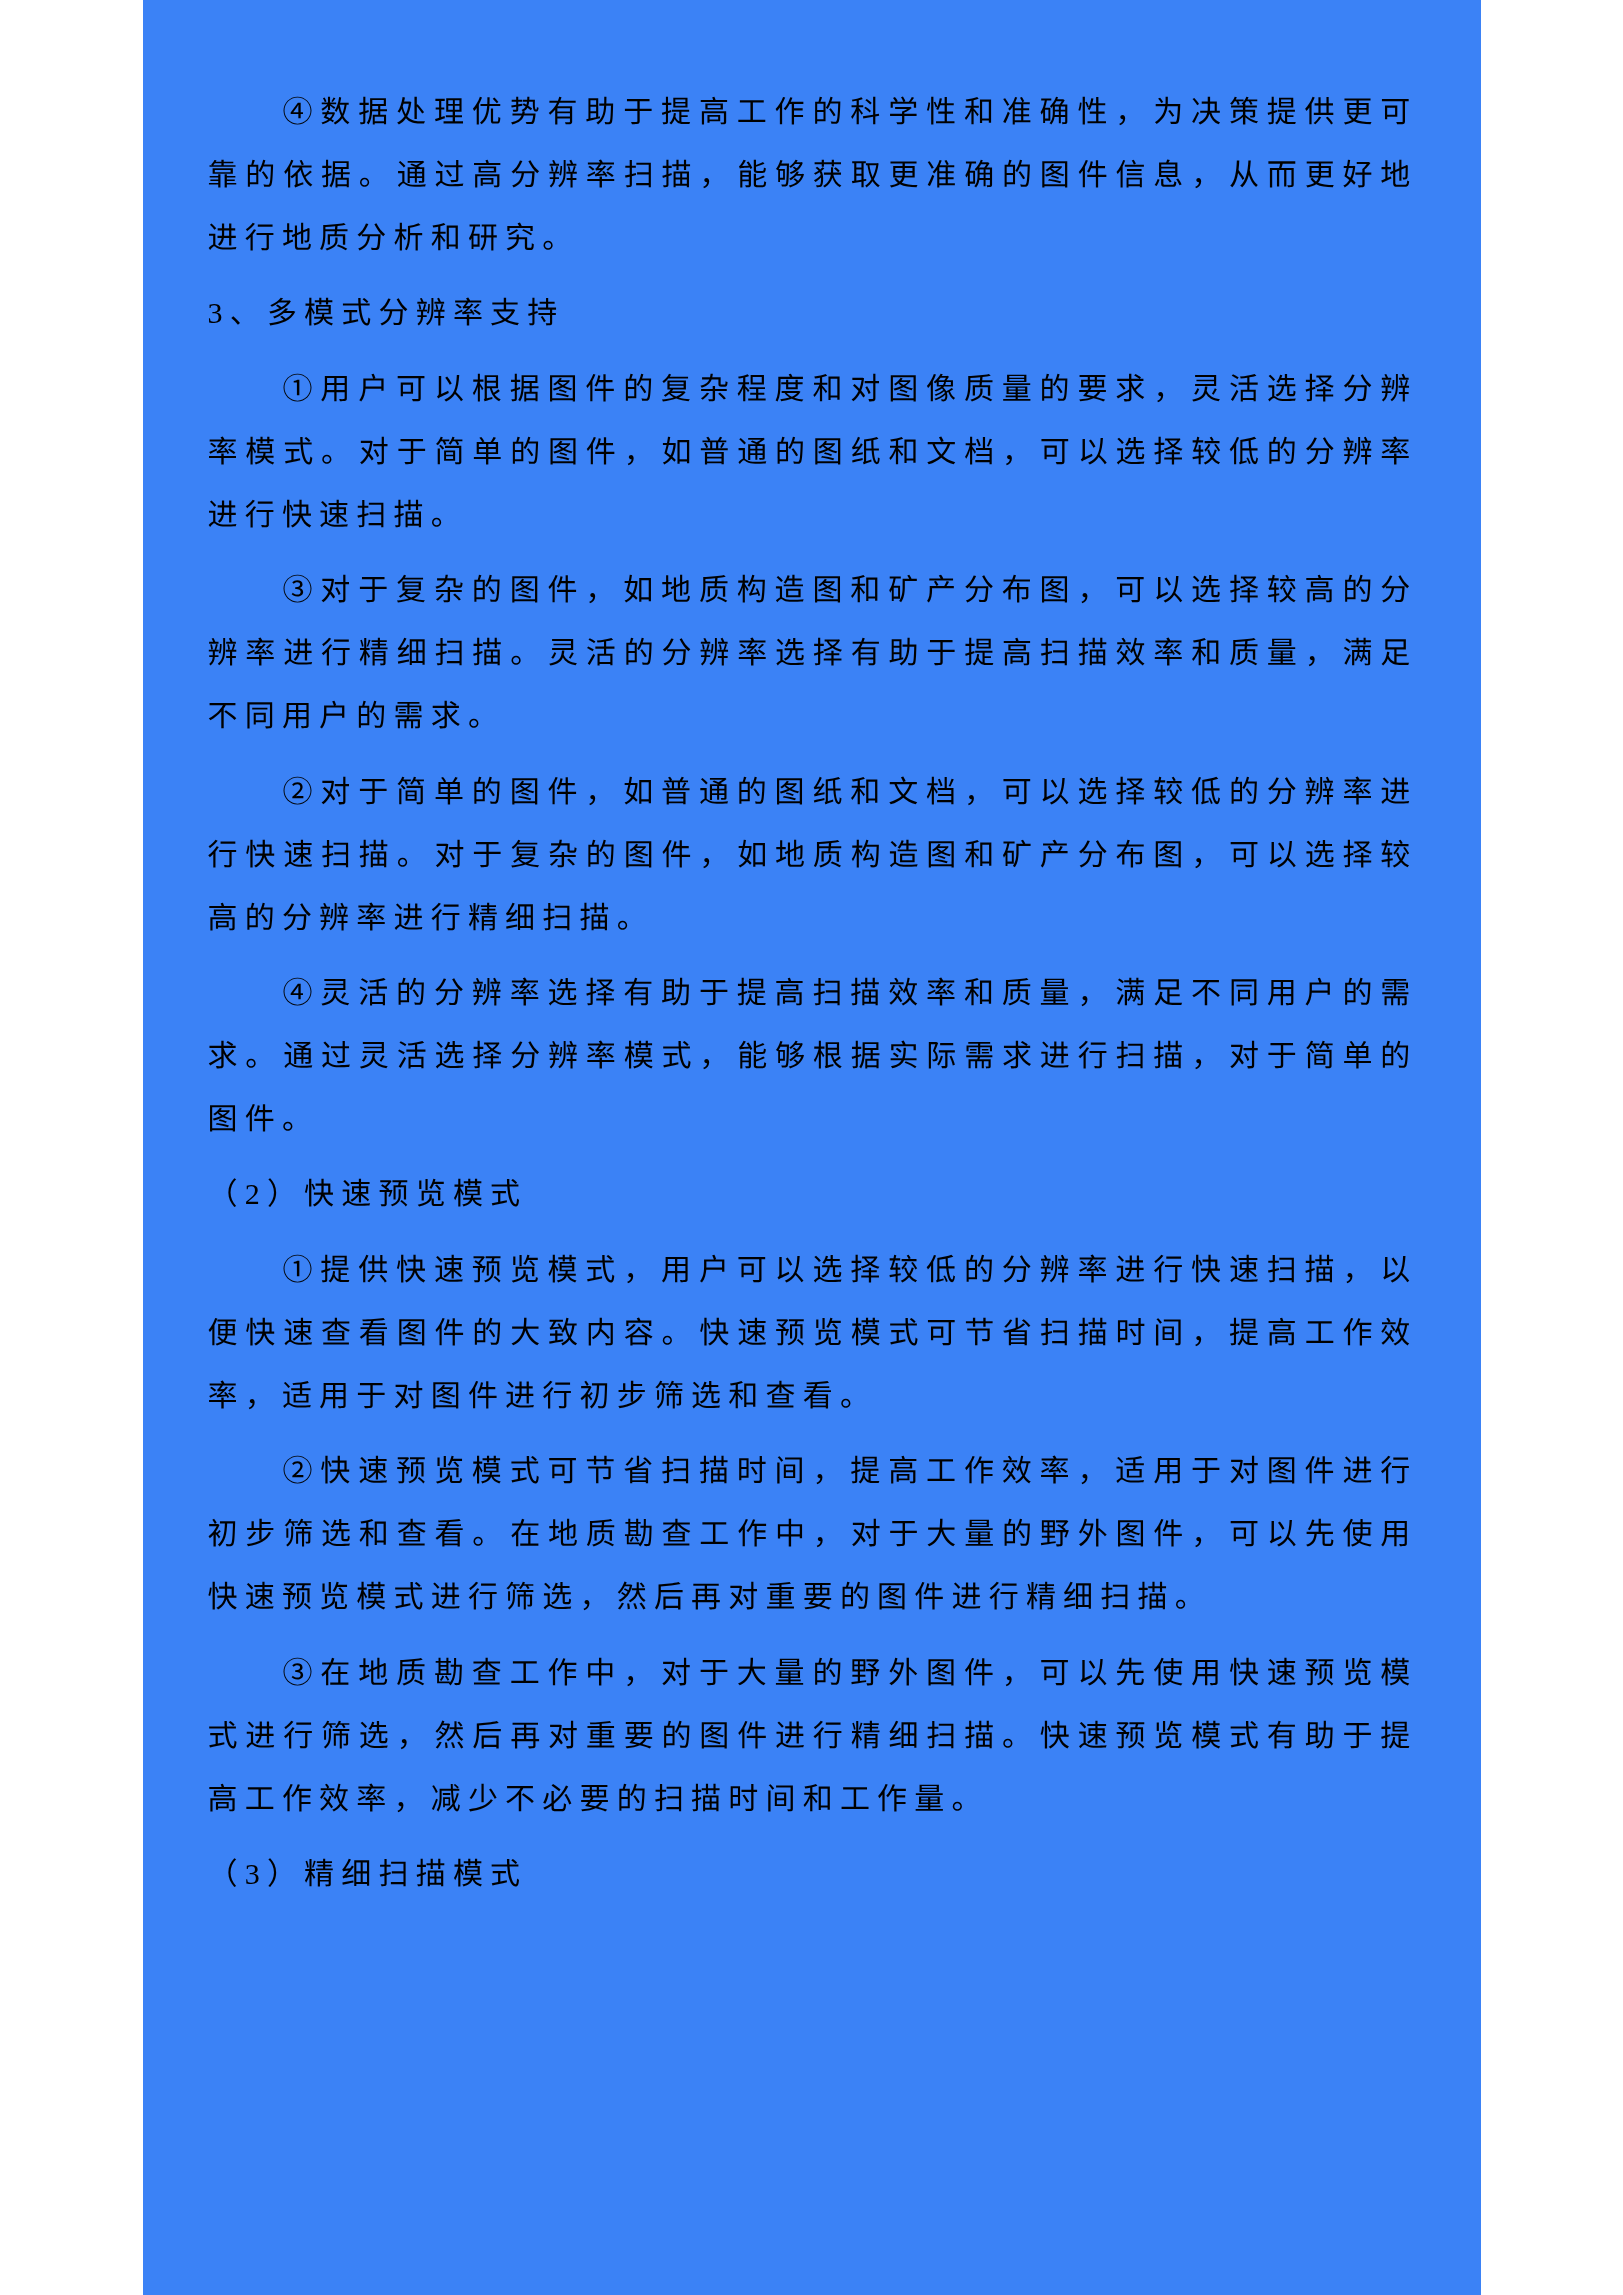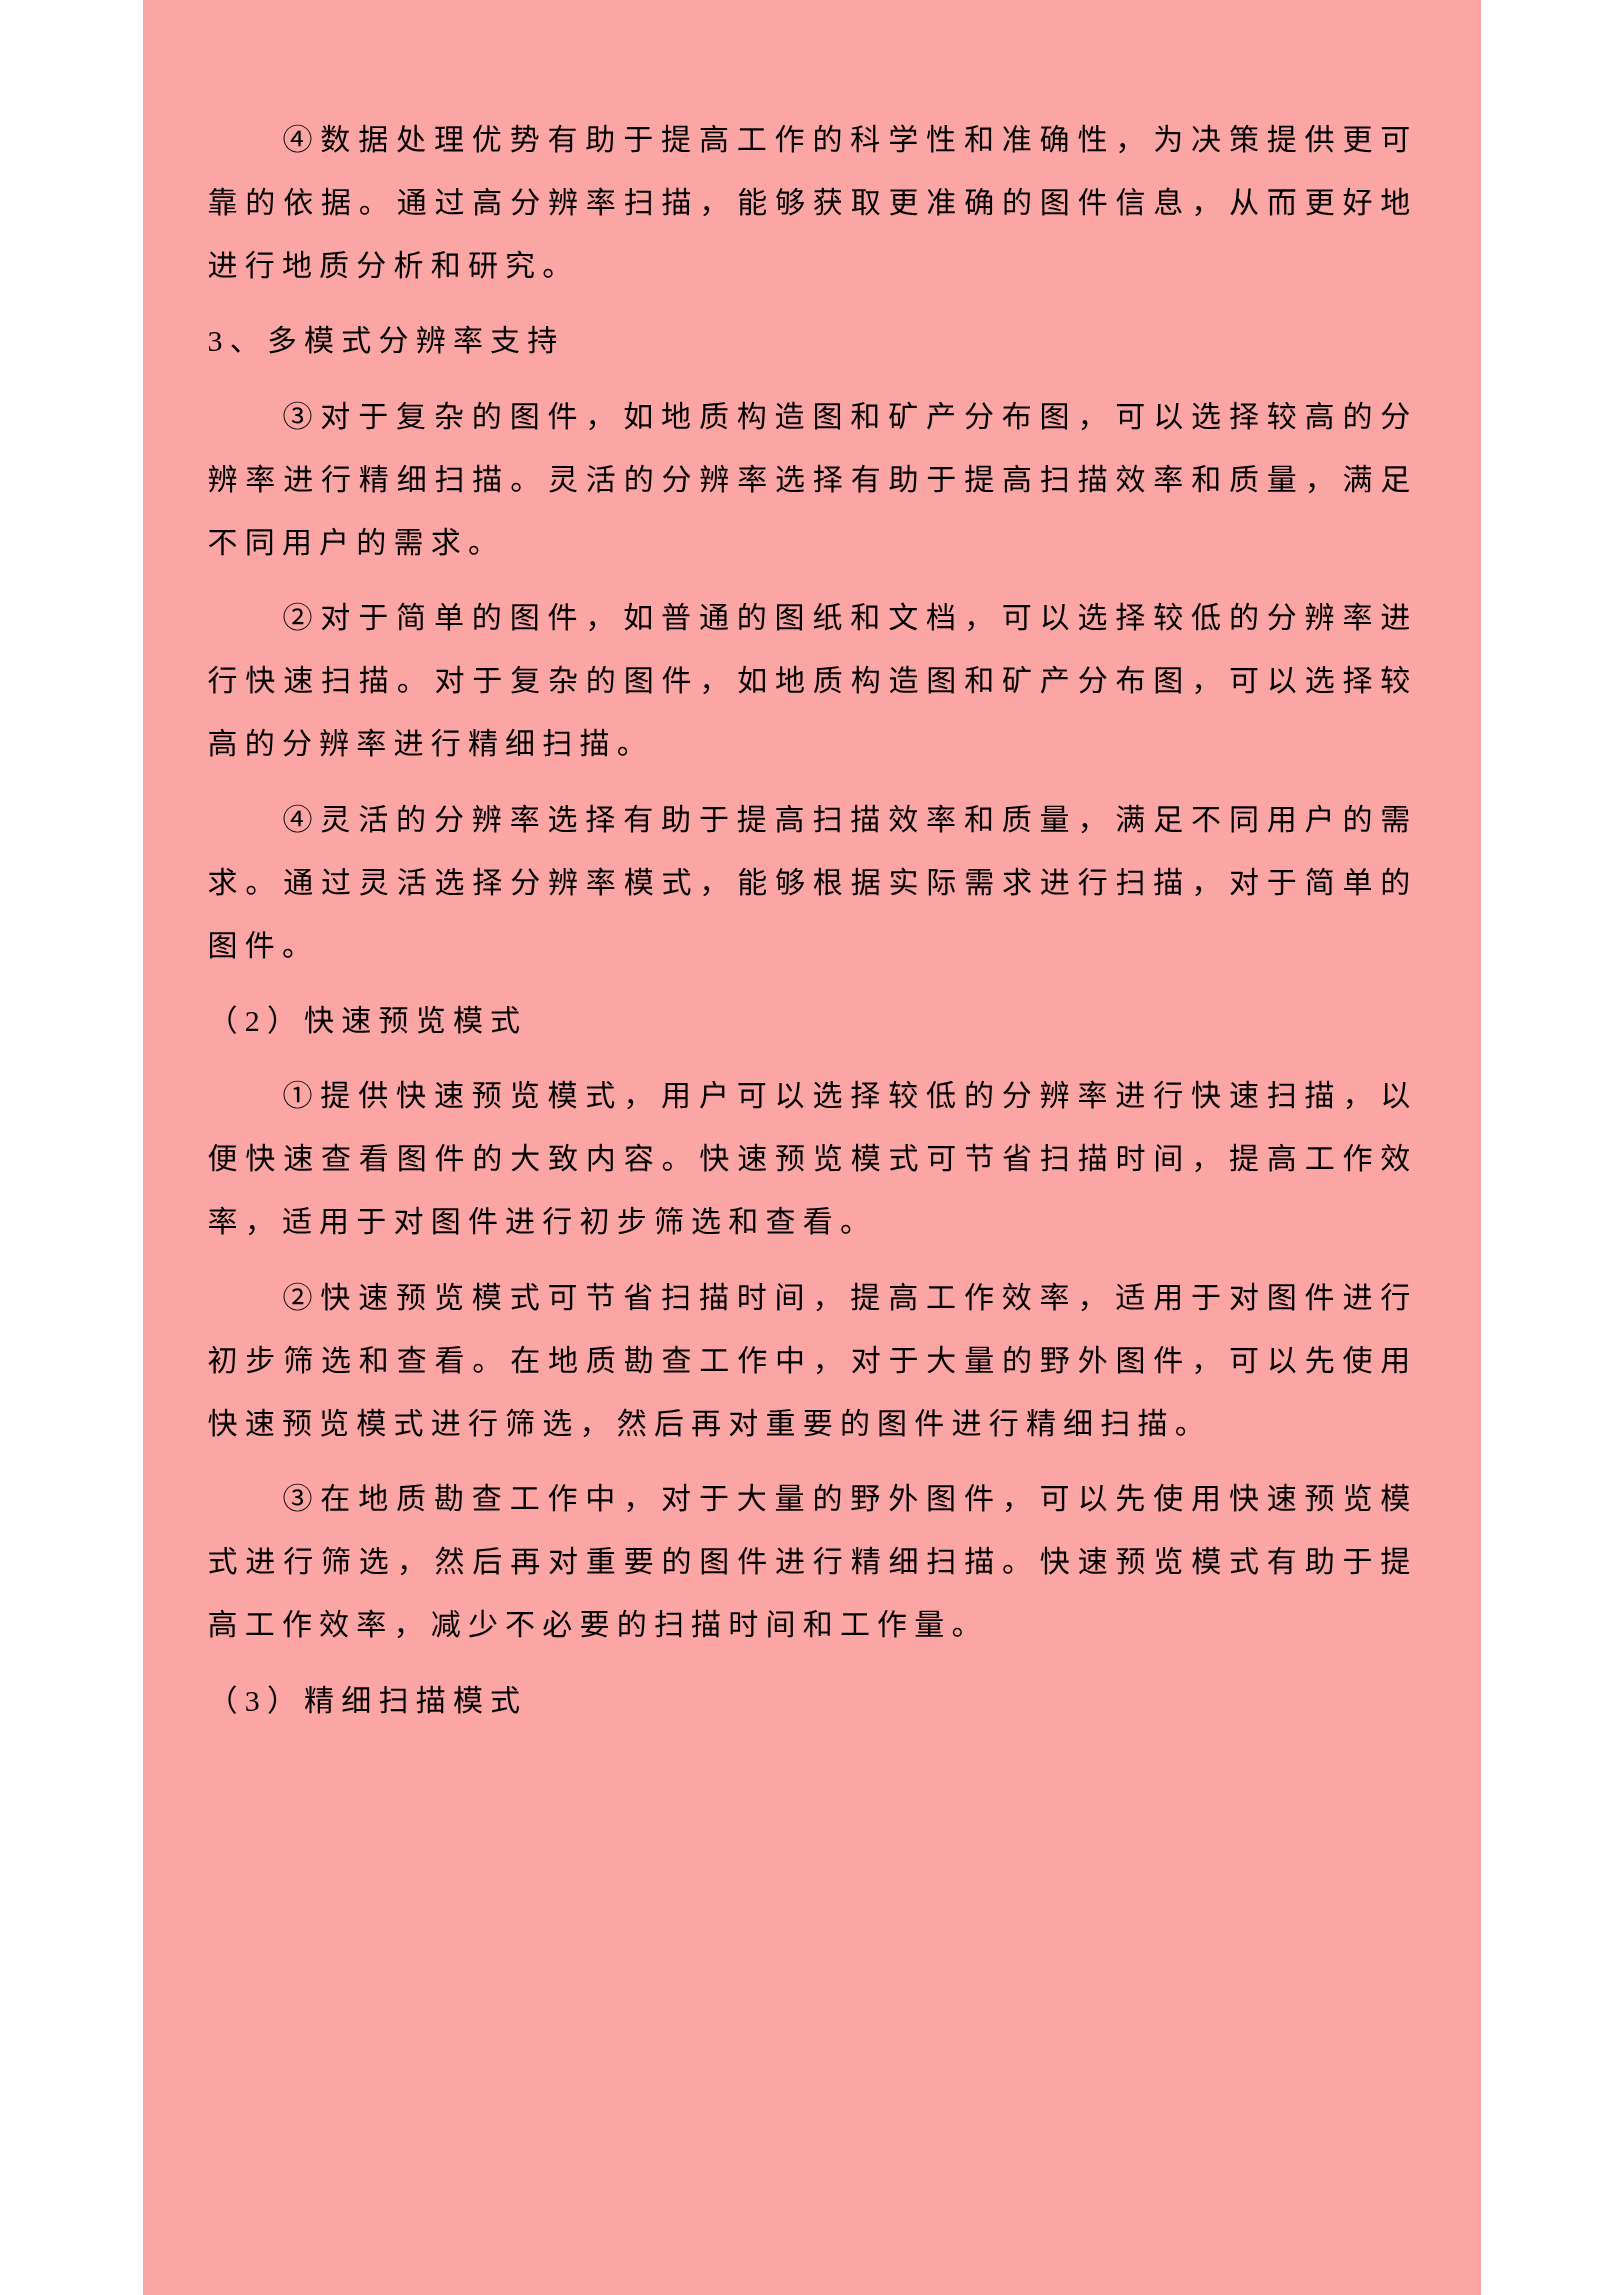--- a/index.html
+++ b/index.html
@@ -5,23 +5,23 @@
   html, body {
     margin: 0;
     padding: 0;
     background: #ffffff;
   }
   .page {
     position: relative;
     width: 1338px;
     height: 2295px;
     margin: 0 auto;
-    background: #fca5a5;
+    background: #3b82f6;
     box-sizing: border-box;
-    padding: 108px 63px 0 65px;
+    padding: 80px 63px 0 65px;
     font-family: "Liberation Serif", "DejaVu Serif", serif;
     color: #000000;
     overflow: hidden;
   }
   .content {
     width: 100%;
   }
   .block {
     margin: 0;
     font-size: 30px;
@@ -42,20 +42,21 @@
     text-indent: 0;
   }
 </style>
 </head>
 <body>
 
 <div class="page">
   <div class="content" id="document-content">
       <p class="block body">④数据处理优势有助于提高工作的科学性和准确性，为决策提供更可靠的依据。通过高分辨率扫描，能够获取更准确的图件信息，从而更好地进行地质分析和研究。</p>
       <p class="block heading">3、多模式分辨率支持</p>
+      <p class="block body">①用户可以根据图件的复杂程度和对图像质量的要求，灵活选择分辨率模式。对于简单的图件，如普通的图纸和文档，可以选择较低的分辨率进行快速扫描。</p>
       <p class="block body">③对于复杂的图件，如地质构造图和矿产分布图，可以选择较高的分辨率进行精细扫描。灵活的分辨率选择有助于提高扫描效率和质量，满足不同用户的需求。</p>
       <p class="block body">②对于简单的图件，如普通的图纸和文档，可以选择较低的分辨率进行快速扫描。对于复杂的图件，如地质构造图和矿产分布图，可以选择较高的分辨率进行精细扫描。</p>
       <p class="block body">④灵活的分辨率选择有助于提高扫描效率和质量，满足不同用户的需求。通过灵活选择分辨率模式，能够根据实际需求进行扫描，对于简单的图件。</p>
       <p class="block subheading">（2）快速预览模式</p>
       <p class="block body">①提供快速预览模式，用户可以选择较低的分辨率进行快速扫描，以便快速查看图件的大致内容。快速预览模式可节省扫描时间，提高工作效率，适用于对图件进行初步筛选和查看。</p>
       <p class="block body">②快速预览模式可节省扫描时间，提高工作效率，适用于对图件进行初步筛选和查看。在地质勘查工作中，对于大量的野外图件，可以先使用快速预览模式进行筛选，然后再对重要的图件进行精细扫描。</p>
       <p class="block body">③在地质勘查工作中，对于大量的野外图件，可以先使用快速预览模式进行筛选，然后再对重要的图件进行精细扫描。快速预览模式有助于提高工作效率，减少不必要的扫描时间和工作量。</p>
       <p class="block subheading">（3）精细扫描模式</p>
     </div>
 </div>

